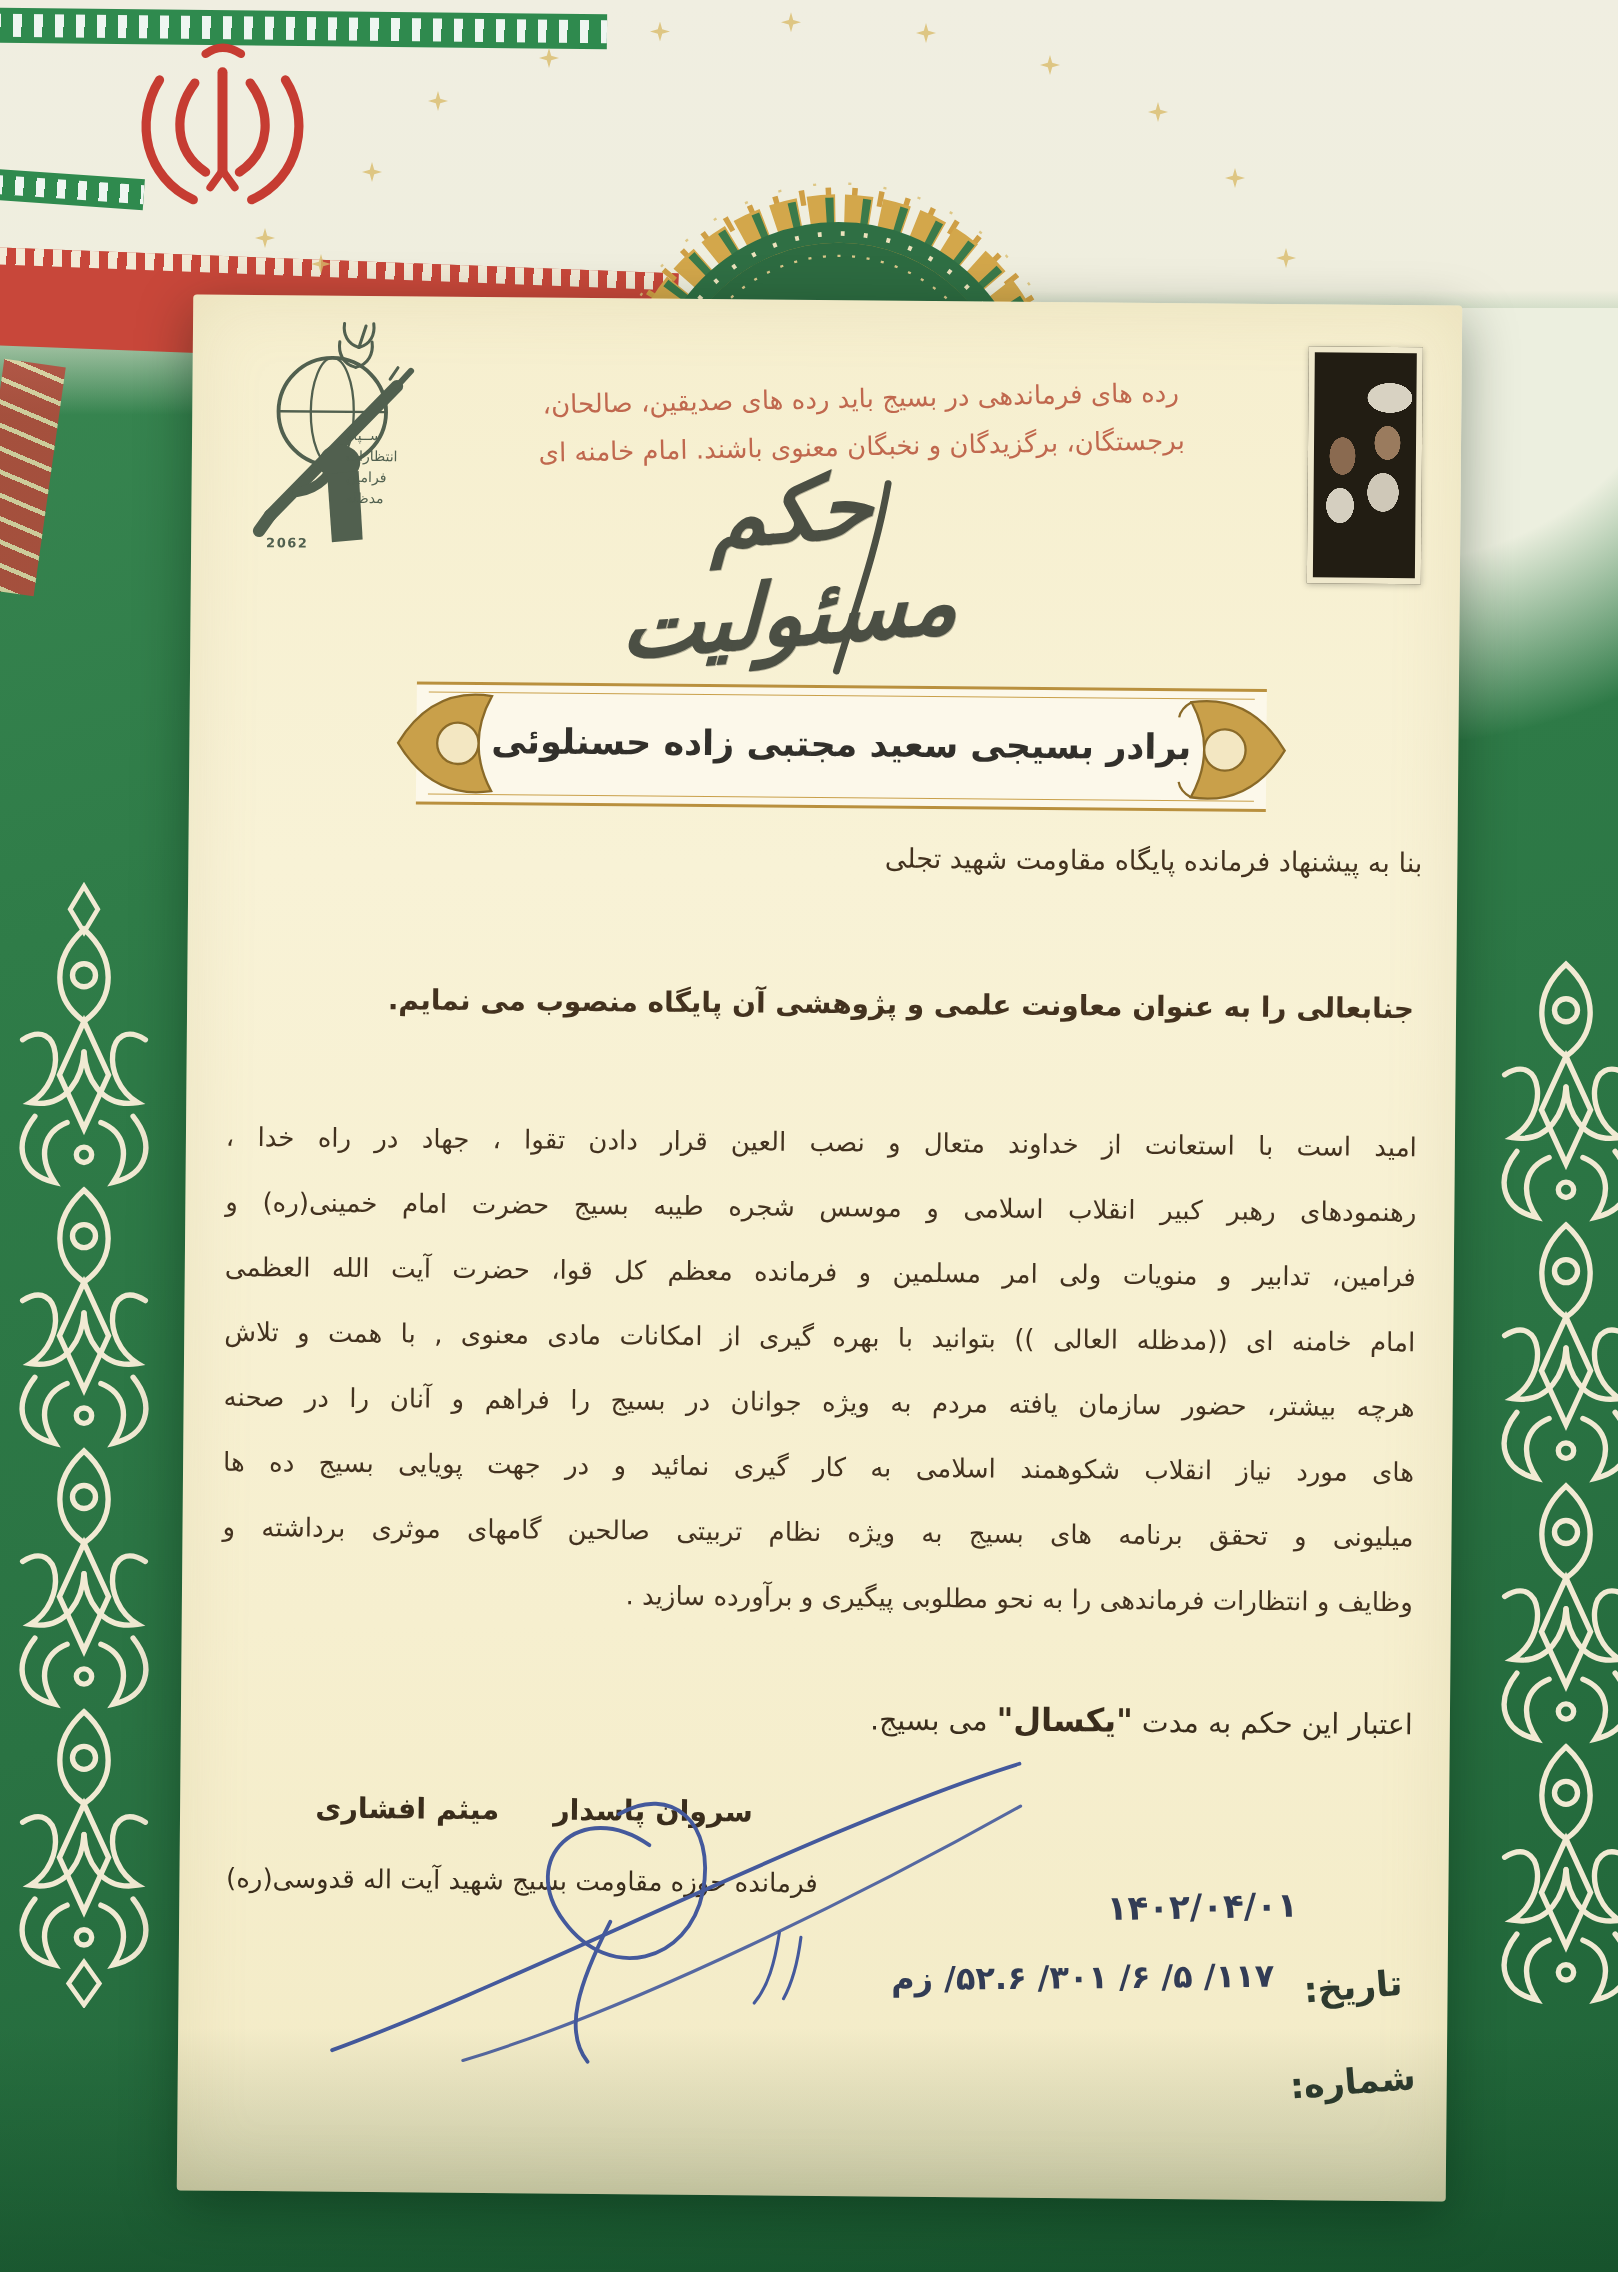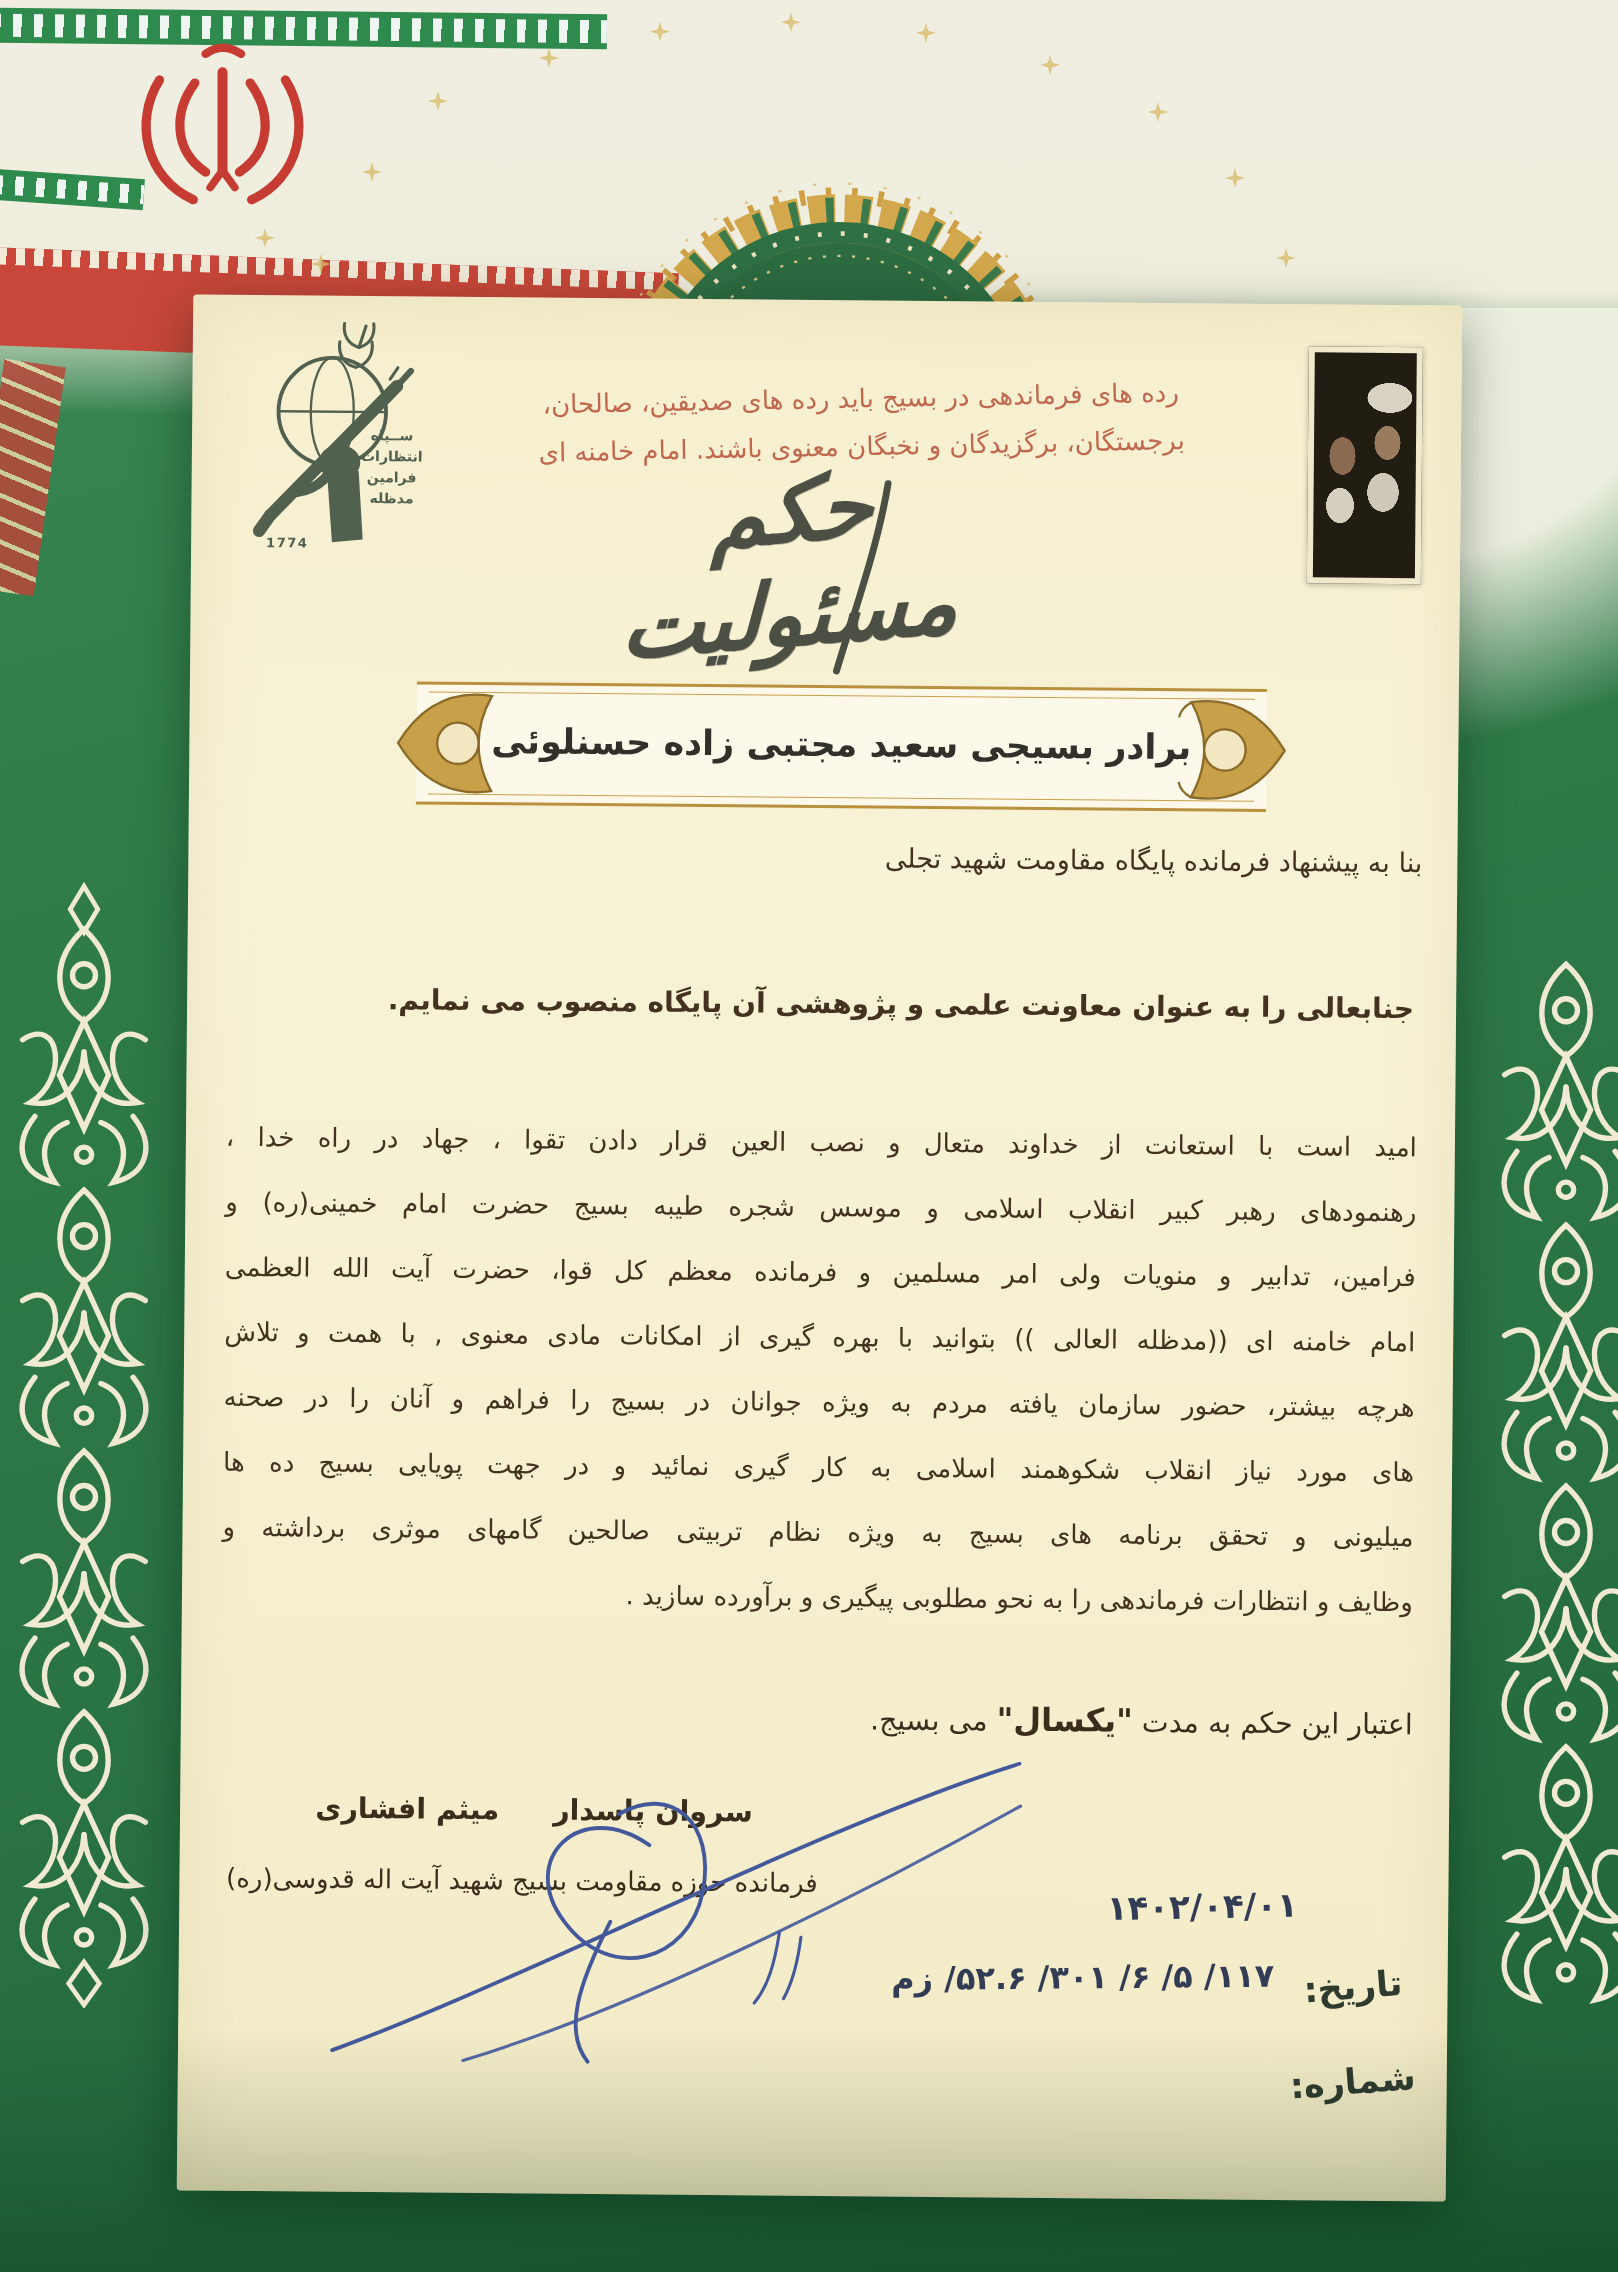--- a/index.html
+++ b/index.html
@@ -68,22 +68,22 @@
   .sig1{left:54px;top:1496px;width:600px;display:flex;flex-direction:row;justify-content:center;gap:54px;
       font-size:28.5px;font-weight:600;color:#3a2d1c;}
   .sig2{left:23px;top:1568px;width:639px;text-align:center;font-size:26px;color:#3a2d1c;white-space:nowrap;}
   .hand{color:#323c55;font-weight:600;}
   .date-hand{left:877px;top:1583px;width:292px;text-align:center;font-size:34px;transform:rotate(-1.5deg);}
   .num-hand{left:708px;top:1656px;width:392px;text-align:center;font-size:32px;transform:rotate(-1deg);white-space:nowrap;}
   .lbl{font-size:35px;font-weight:bold;color:#2f3b2f;transform:rotate(-5deg);}
   .lbl-date{left:1125px;top:1662px;}
   .lbl-num{left:1112px;top:1757px;}
   
-  .org-text{left:154px;top:129px;width:92px;text-align:center;font-size:14px;line-height:21px;
-      color:#51604f;font-weight:700;}
+  .org-text{left:154px;top:129px;width:92px;text-align:left;font-size:14px;line-height:21px;
+      color:#51604f;font-weight:400;}
   .org-year{left:75px;top:240px;font-size:13px;color:#51604f;font-weight:600;letter-spacing:1.5px;}
   .vignette{left:0;right:0;bottom:0;height:246px;
       background:linear-gradient(0deg,rgba(0,40,15,.28),rgba(0,40,15,0));}
 </style>
 </head>
 <body>
 
 <div class="page">
 
   <div class="abs fabric-top"></div>
@@ -189,21 +189,21 @@
       <text font-size="14" fill="#51604f" font-weight="bold">
         <textPath href="#arcp">وأعدوا لهم ما استطعتم من قوة</textPath>
       </text>
     </svg>
     <div class="abs org-text">
       <div>ســپاه</div>
       <div>انتظارات</div>
       <div>فرامین</div>
       <div>مدظله</div>
     </div>
-    <div class="abs org-year">1774</div>
+    <div class="abs org-year">2062</div>
 
     <div class="abs portraits"></div>
 
     <div class="abs quote">
       <div>رده های فرماندهی در بسیج باید رده های صدیقین، صالحان،</div>
       <div>برجستگان، برگزیدگان و نخبگان معنوی باشند. امام خامنه ای</div>
     </div>
 
     <div class="abs title">حکم مسئولیت</div>
     <svg class="abs" style="left:631px;top:177px;width:77px;height:200px" viewBox="0 0 100 260">

